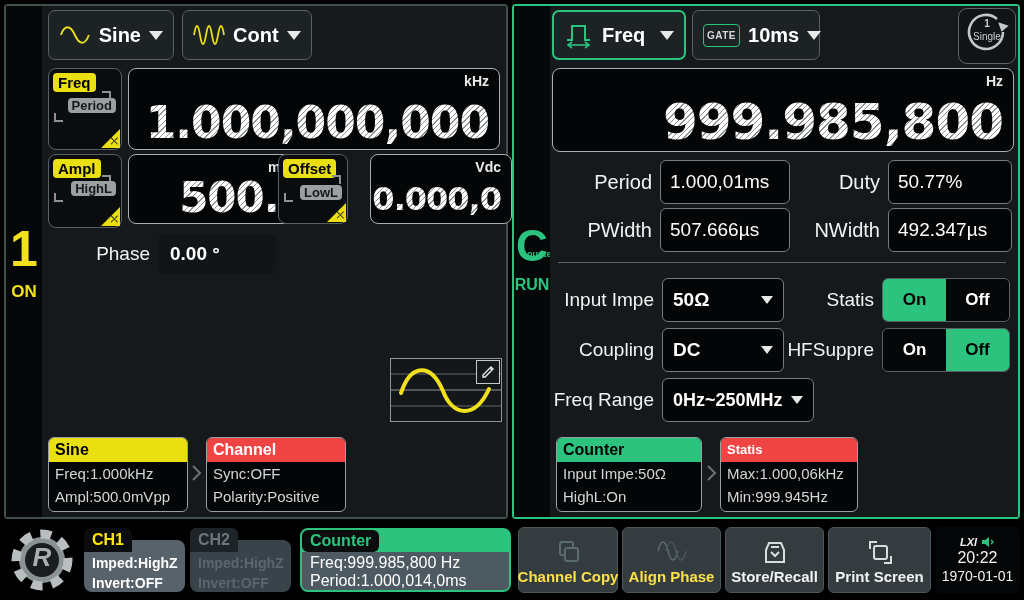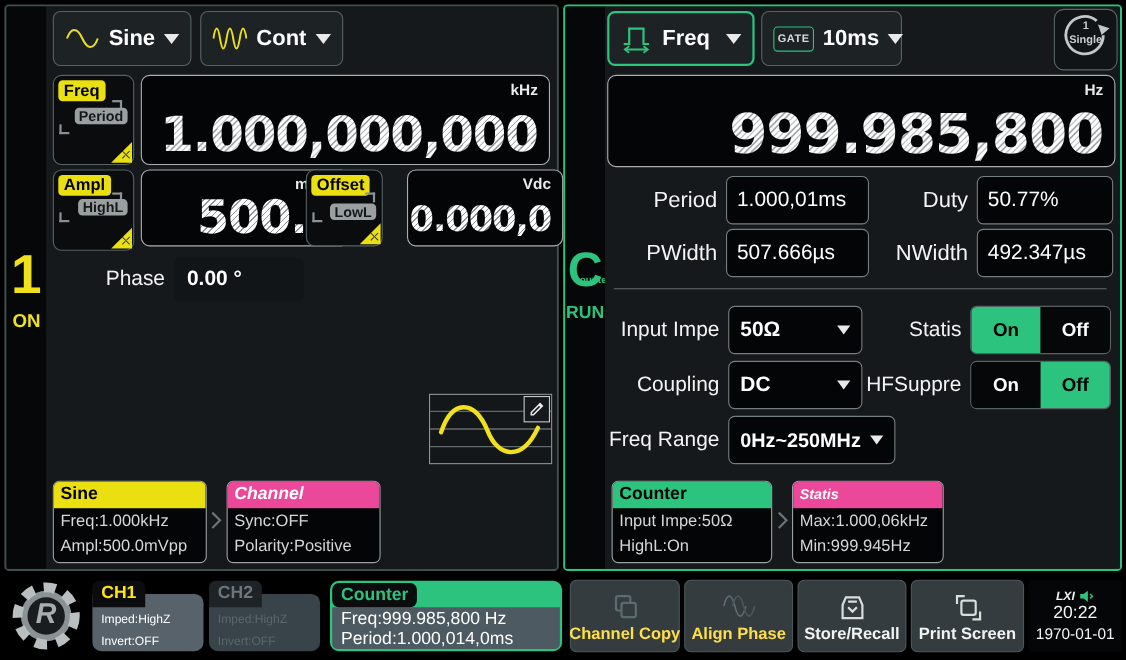--- a/index.html
+++ b/index.html
@@ -78,36 +78,36 @@
   .toggle{position:absolute;display:flex;border:1px solid #576265;border-radius:6px;overflow:hidden;height:44px;box-sizing:border-box;}
   .seg{width:63px;display:flex;align-items:center;justify-content:center;font-weight:bold;font-size:17px;}
   .seg.g{background:#2cc37f;color:#000;}
   .seg.d{background:#060708;color:#fff;}
 
   
   .ibox{position:absolute;border:1px solid #9aa0a3;border-radius:6px;overflow:hidden;background:#040506;box-sizing:border-box;}
   .ibox .hd{height:24px;line-height:24px;font-weight:bold;font-size:16px;padding:0 6px;}
   .hd.yellow{background:#eadf10;color:#000;}
   .hd.green{background:#2cc37f;color:#000;}
-  .hd.gray{background:#ec4899;color:#fff;font-style:italic;}
+  .hd.gray{background:#ef4444;color:#fff;}
   .hd.sm{font-size:13px;}
   .ibox .ln{color:#d4d6d7;font-size:15px;line-height:23px;padding:0 6px;white-space:nowrap;}
   .sep-chevron{position:absolute;}
 
   
   .bbar{position:absolute;left:0;top:523px;width:1024px;height:77px;background:#000;}
   .logo{position:absolute;left:8px;top:3px;width:68px;height:68px;}
   .logo-letter{position:absolute;left:0;top:16px;width:100%;text-align:center;font-size:26px;
                font-weight:bold;font-style:italic;color:#a7adb0;}
   .chbox{position:absolute;height:64px;}
   .chbox .tab{position:absolute;left:0;top:0;height:24px;line-height:24px;padding:0 8px;background:#0a0c0d;
               border-radius:6px 6px 0 0;font-weight:bold;font-size:16px;z-index:2;}
   .chbox .body{position:absolute;left:0;top:12px;right:0;bottom:0;background:#57626a;border-radius:0 8px 8px 8px;
                padding:13px 0 0 8px;box-sizing:border-box;z-index:1;}
-  .chbox .body .ln{font-size:11px;line-height:20px;color:#fff;white-space:nowrap;}
+  .chbox .body .ln{font-size:14px;line-height:20px;color:#fff;white-space:nowrap;font-weight:bold;}
   .chbox.dim .tab{background:#1d2327;color:#6d767b;}
   .chbox.dim .body{background:#39434a;}
   .chbox.dim .body .ln{color:#5c666d;}
   .cntbox{position:absolute;height:64px;border:2px solid #2cc37f;border-radius:8px;background:#2cc37f;box-sizing:border-box;}
   .cntbox .tab{position:absolute;left:0;top:0;height:22px;line-height:22px;padding:0 8px;background:#0a0c0d;
                border-radius:6px;color:#2cc37f;font-weight:bold;font-size:16px;z-index:2;}
   .cntbox .body{position:absolute;left:0;right:0;top:22px;bottom:0;background:#4e5a61;border-radius:0 0 5px 5px;
                 padding:2px 16px 0 8px;box-sizing:border-box;}
   .cntbox .body .ln{font-size:16px;line-height:18px;color:#fff;white-space:nowrap;}
   .tiles{position:absolute;left:518px;top:4px;display:flex;gap:4px;height:66px;}
@@ -249,21 +249,21 @@
 
       <div style="position:absolute;left:408px;top:2px;width:56px;height:54px;background:#111416;
                   border:1px solid #5a6568;border-radius:9px;">
         <svg width="54" height="52" viewBox="0 0 54 52">
           <path d="M38,10 A17,17 0 1 0 44,23" fill="none" stroke="#c3c7c9" stroke-width="2.6"></path>
           <polygon points="44,23 38,15 49,15" fill="#c3c7c9" transform="rotate(18 44 18)"></polygon>
         </svg>
         <span style="position:absolute;top:9px;left:0;width:100%;text-align:center;color:#c9cdcf;
                      font-size:10px;font-weight:bold;">1</span>
         <span style="position:absolute;top:22px;left:0;width:100%;text-align:center;color:#c9cdcf;
-                     font-size:10px;font-weight:bold;">Single</span>
+                     font-size:10px;font-weight:normal;">Single</span>
       </div>
 
       <div class="vbox" style="left:2px;top:62px;width:462px;height:84px;">
         <span class="unit">Hz</span>
         <span class="digits" style="font-size:50px;">999.985,800</span>
       </div>
 
       <div class="mlabel" style="left:0;top:154px;width:102px;">Period</div>
       <div class="mval" style="left:110px;top:154px;width:130px;">1.000,01ms</div>
       <div class="mlabel" style="left:230px;top:154px;width:100px;">Duty</div>

